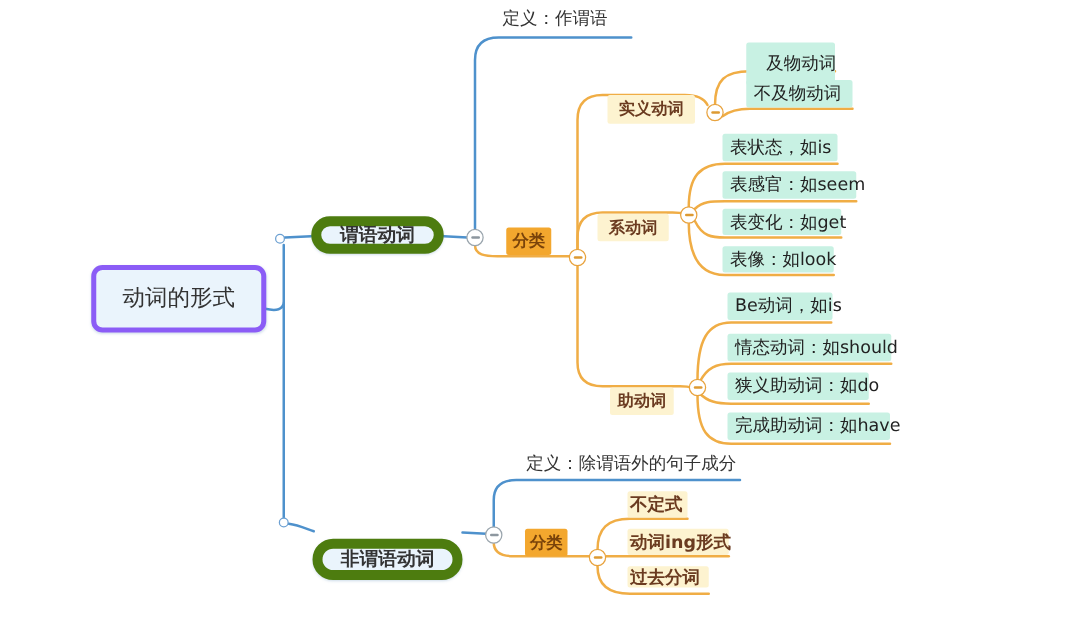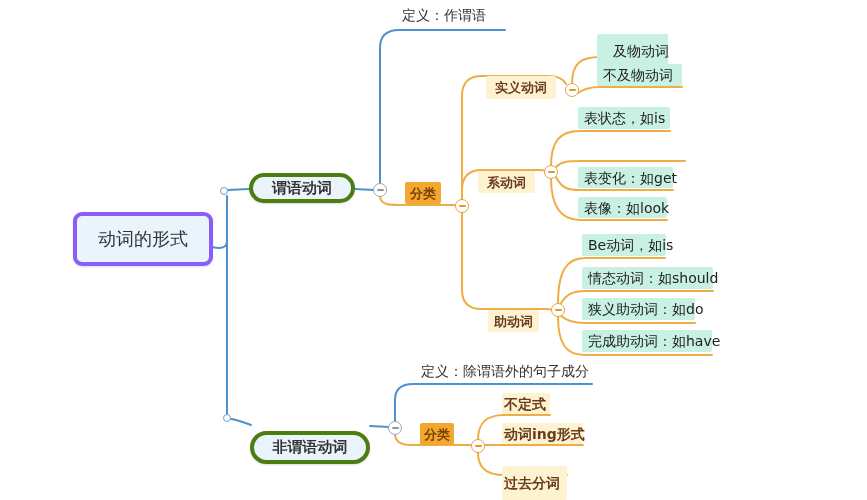--- a/index.html
+++ b/index.html
@@ -11,21 +11,21 @@
   .node{
     position:absolute;box-sizing:border-box;display:flex;align-items:center;
     white-space:nowrap;line-height:1;
   }
   .root-node{
     justify-content:center;border:4px solid #8b5cf6;border-radius:9px;
     background:#eaf4fc;color:#333;font-size:18px;font-weight:500;
     box-shadow:0 1px 2px rgba(80,130,180,.25);
   }
   .pill{
-    justify-content:center;border:4px solid #4d7c0f;border-radius:18px;
+    justify-content:center;border:8px solid #4d7c0f;border-radius:18px;
     background:#eaf4fc;color:#333;font-size:15px;font-weight:600;
     box-shadow:0 1px 2px rgba(80,130,180,.25);
   }
   .tag-orange{
     justify-content:center;background:#f3a72e;color:#7a430a;
     font-size:13px;font-weight:700;border-radius:2px;
   }
   .cream{
     justify-content:center;background:#fdf3d0;color:#6b3b20;
     font-size:13px;font-weight:600;border-radius:2px;margin-top:24px;
@@ -99,35 +99,36 @@
   <div class="node pill" style="left:249px;top:173px;width:106px;height:30px;">谓语动词</div>
   <div class="free-text" style="left:402px;top:8px;">定义：作谓语</div>
   <div class="node tag-orange" style="left:405px;top:182px;width:36px;height:22px;">分类</div>
 
   <div class="node cream" style="left:486px;top:52px;width:70px;height:23px;">实义动词</div>
   <div class="node cyan" style="left:597px;top:34px;width:71px;height:34px;padding-left:16px;">及物动词</div>
   <div class="node cyan" style="left:597px;top:64px;width:85px;height:22px;">不及物动词</div>
 
   <div class="node cream" style="left:478px;top:147px;width:57px;height:22px;">系动词</div>
   <div class="node cyan" style="left:578px;top:107px;width:92px;height:22px;">表状态，如is</div>
+  <div class="node cyan" style="left:578px;top:137px;width:107px;height:22px;">表感官：如seem</div>
   <div class="node cyan" style="left:578px;top:167px;width:95px;height:21px;">表变化：如get</div>
   <div class="node cyan" style="left:578px;top:197px;width:89px;height:21px;">表像：如look</div>
 
   <div class="node cream" style="left:488px;top:286px;width:51px;height:22px;">助动词</div>
   <div class="node cyan" style="left:582px;top:234px;width:84px;height:22px;">Be动词，如is</div>
   <div class="node cyan" style="left:582px;top:267px;width:131px;height:22px;">情态动词：如should</div>
   <div class="node cyan" style="left:582px;top:298px;width:113px;height:22px;">狭义助动词：如do</div>
   <div class="node cyan" style="left:582px;top:330px;width:130px;height:22px;">完成助动词：如have</div>
 
   <div class="node pill" style="left:250px;top:407px;width:120px;height:33px;margin-top:24px;">非谓语动词</div>
   <div class="free-text" style="left:421px;top:364px;">定义：除谓语外的句子成分</div>
   <div class="node tag-orange" style="left:420px;top:423px;width:34px;height:22px;">分类</div>
   <div class="node cream-leaf" style="left:502px;top:393px;width:48px;height:21px;">不定式</div>
   <div class="node cream-leaf" style="left:502px;top:423px;width:81px;height:21px;">动词ing形式</div>
-  <div class="node cream-leaf" style="left:502px;top:466px;width:65px;height:34px;">过去分词</div>
+  <div class="node cream-leaf" style="left:502px;top:453px;width:65px;height:17px;">过去分词</div>
 
   <div class="collapse gray" style="left:373px;top:183px;">
       <div class="dash"></div>
     </div>
   <div class="collapse orange" style="left:455px;top:199px;">
       <div class="dash"></div>
     </div>
   <div class="collapse orange" style="left:565px;top:83px;">
       <div class="dash"></div>
     </div>

